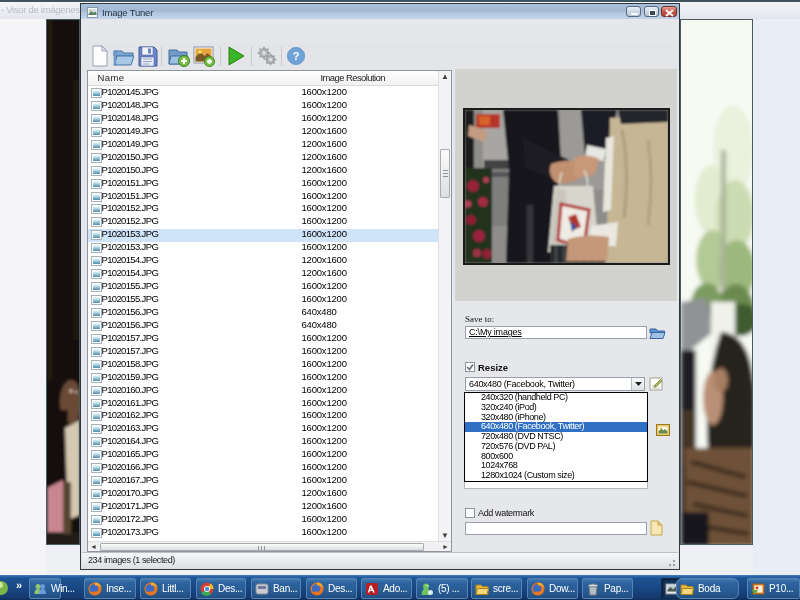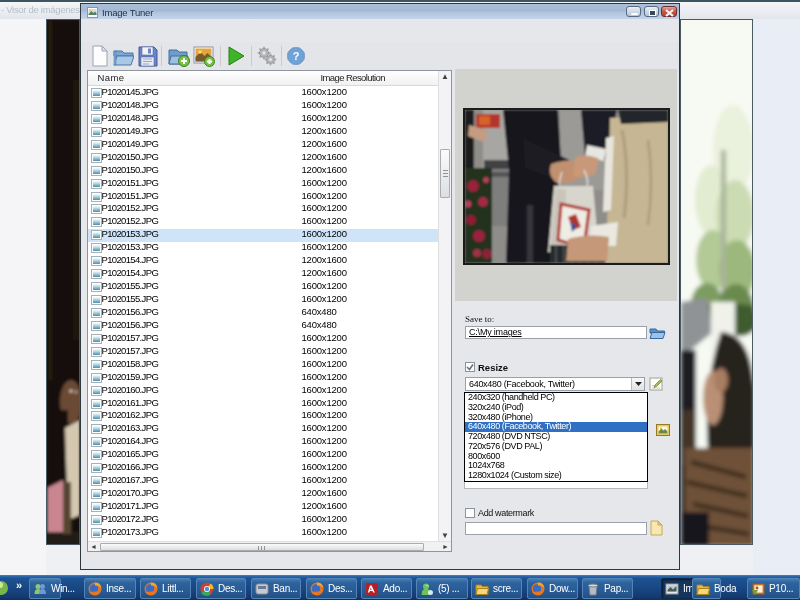--- a/index.html
+++ b/index.html
@@ -48,21 +48,21 @@
 #status { left:1px; top:548px; width:596px; height:17px;
   background:linear-gradient(#f5f6f7,#dddfe2); border-top:1px solid #bcbfc2; font-size:9px; letter-spacing:-0.4px; color:#222; line-height:15px; padding-left:6px;}
 
 #prevpanel { left:374px; top:65px; width:222px; height:232px; background:#d2d2ce; }
 #prevphoto { left:382px; top:104px; width:207px; height:157px; border:2px solid #1c1c1c; background:#8e8e8c; overflow:hidden; }
 .lab { position:absolute; font-size:9px; color:#111; }
 .tinput { position:absolute; background:#fff; border:1px solid #9aa1a9; font-size:9px; letter-spacing:-0.2px; color:#000; padding-left:3px;text-decoration:underline; }
 .cb { position:absolute; width:10px; height:10px; background:#fdfdfd; border:1px solid #8a949e; }
 
 #ddlist { left:383px; top:388px; width:184px; height:90px; background:#fff; border:1px solid #000; font-size:9px; letter-spacing:-0.4px; color:#000; }
-.dditem { height:9.77px; line-height:9.9px; padding-left:3px; white-space:nowrap; }
+.dditem { height:9.77px; line-height:9.9px; padding-left:16px; white-space:nowrap; }
 .dditem.hl { background:#2f70c4; color:#fff; }
 
 #combo { left:384px; top:373px; width:180px; height:14px; background:#fff; border:1px solid #98a0a8; font-size:9px; letter-spacing:-0.3px; line-height:12px; padding-left:3px; }
 #comboarr { left:550px; top:374px; width:13px; height:12px; background:linear-gradient(#f7f8f9,#dfe2e6); border-left:1px solid #b8bcc2; }
 
 #taskbar { left:0; top:575px; width:800px; height:25px;
   background:linear-gradient(#2e6bb0,#1d5291 10%,#194784 50%,#143a6e 88%,#112f5a); border-top:1px solid #3e78b8; }
 .tbtn { position:absolute; top:2px; height:21px; border-radius:2px; border:1px solid #5584b4;
   background:linear-gradient(#447cb4,#2d639e 20%,#275a92 70%,#224f84); color:#fff; font-size:10px; letter-spacing:-0.3px; }
 .tbtn .tlab { position:absolute; left:21px; top:4px; white-space:nowrap; }
@@ -420,20 +420,29 @@
     <div id="hsb">
       <div class="arr" style="left:2px;top:0.5px;font-size:7px;">◄</div>
       <div class="arr" style="right:2px;top:0.5px;font-size:7px;">►</div>
       <div class="sbthumb" style="left:12px;top:0.5px;width:324px;height:8px;">
         <div style="position:absolute;left:157px;top:2px;width:1px;height:4px;background:#909498;"></div>
         <div style="position:absolute;left:160px;top:2px;width:1px;height:4px;background:#909498;"></div>
         <div style="position:absolute;left:163px;top:2px;width:1px;height:4px;background:#909498;"></div>
       </div>
     </div>
   </div>
+  <div class="abs" id="status">234 images (1 selected)
+    <svg style="position:absolute;right:2px;bottom:2px;" width="10" height="10">
+        <g fill="#9aa0a6">
+          <rect x="7" y="7" width="2" height="2"></rect>
+          <rect x="7" y="3" width="2" height="2"></rect>
+          <rect x="3" y="7" width="2" height="2"></rect>
+        </g>
+      </svg>
+  </div>
   <div class="abs" id="prevpanel"></div>
   <div class="abs" id="prevphoto">
     <svg width="203" height="153">
     <filter id="b3">
           <feGaussianBlur stdDeviation="1"></feGaussianBlur>
         </filter>
     <g filter="url(#b3)">
       <rect x="0" y="0" width="203" height="153" fill="#8e8d8a"></rect>
       <rect x="95" y="0" width="50" height="80" fill="#9b9a96"></rect>
       <rect x="18" y="0" width="30" height="58" fill="#a8a6a2"></rect>
@@ -631,21 +640,21 @@
       <span class="tlab">Pap...</span>
     </div>
     <div class="tbtn active" style="left:661px;width:60px;text-align:center;">
       <span class="ticon"><svg width="14" height="14">
           <rect x="1" y="2" width="12" height="10" fill="#e8e8ea" stroke="#9098a0"></rect>
           <rect x="2.5" y="3.5" width="9" height="6" fill="#b8c8d4"></rect>
           <path d="M2.5 8 l3-3 2.5 2.5 3.5-3.5 v5.5 h-9z" fill="#4a5a50"></path>
         </svg></span>
       <span class="tlab">Ima...</span>
     </div>
-    <div class="tbtn" style="left:692px;width:29px;">
+    <div class="tbtn" style="left:676px;width:63px;border-radius:6px;">
       <span class="ticon"><svg width="14" height="14">
           <path d="M1 3 h5 l1.5 1.5 h5.5 v8 h-12z" fill="#e8b93e" stroke="#a8841e"></path>
           <path d="M1 12.5 l1.5-6 h11 l-1.5 6z" fill="#f6d678" stroke="#a8841e"></path>
         </svg></span>
       <span class="tlab">Boda</span>
     </div>
     <div class="tbtn" style="left:747px;width:53px;">
       <span class="ticon"><svg width="14" height="14">
           <rect x="2" y="2" width="11" height="10" fill="#e88a2a" stroke="#a85a10"></rect>
           <rect x="3.5" y="3.5" width="8" height="7" fill="#f6f0e0"></rect>

